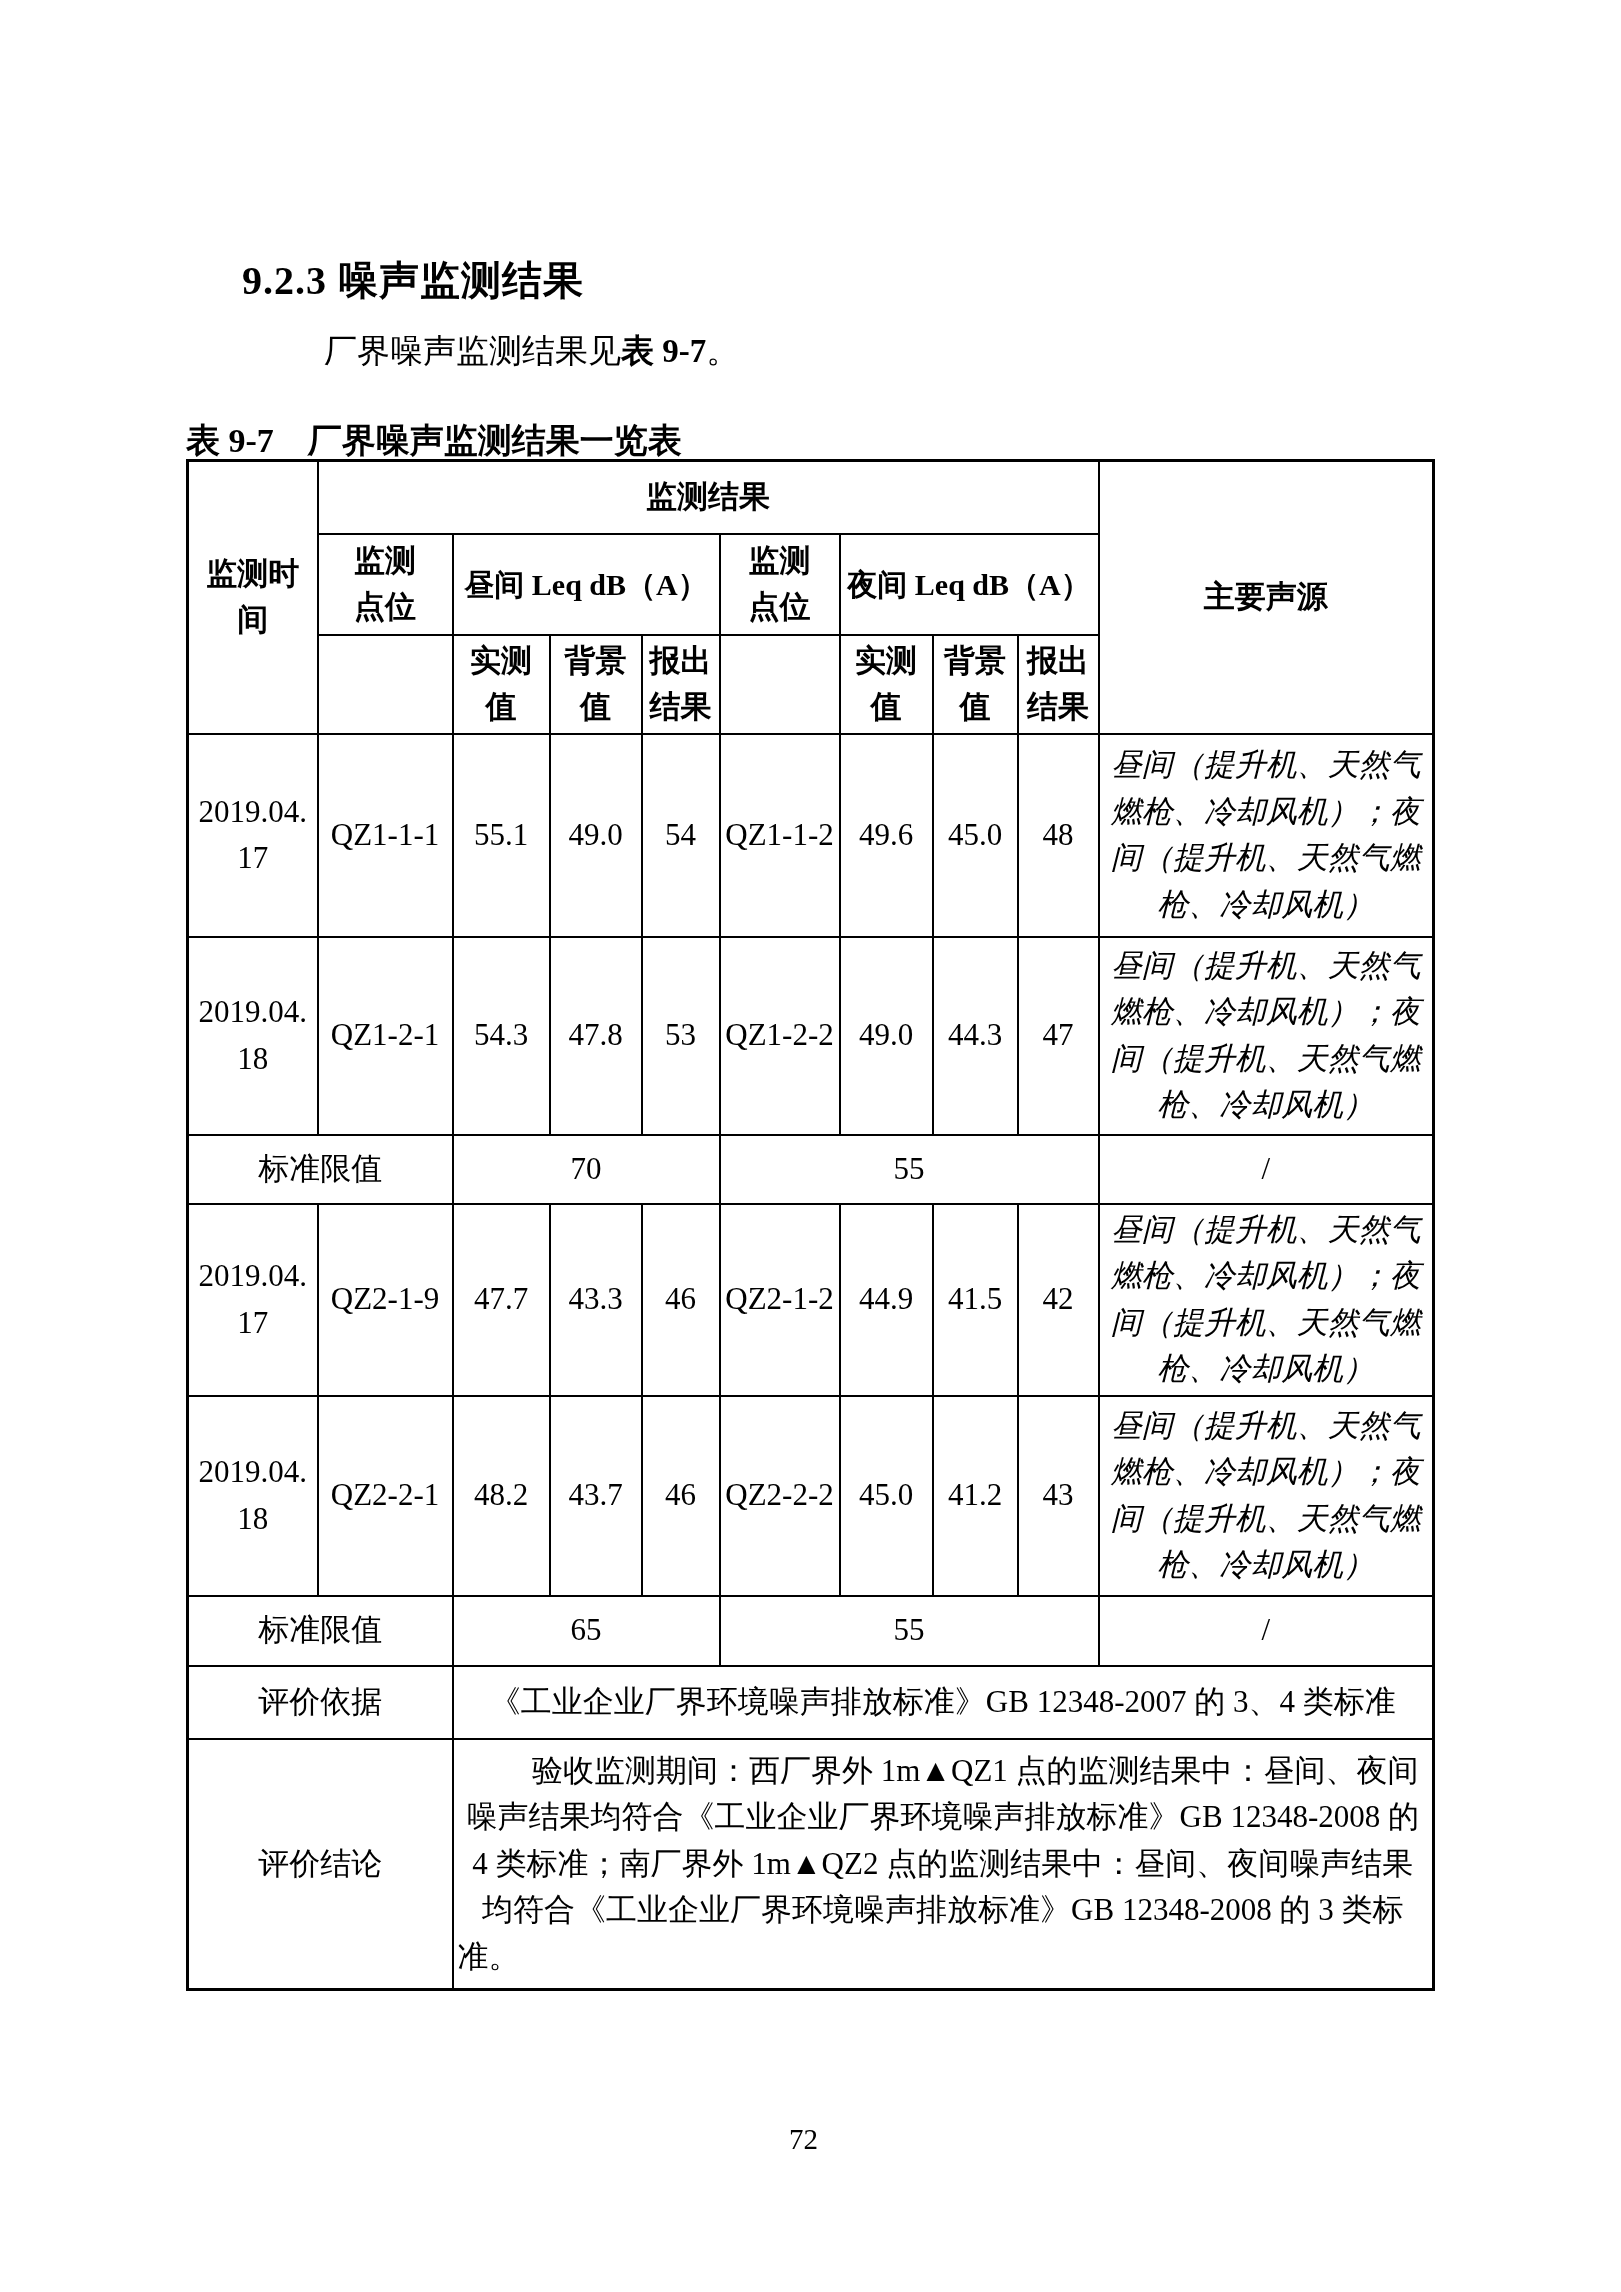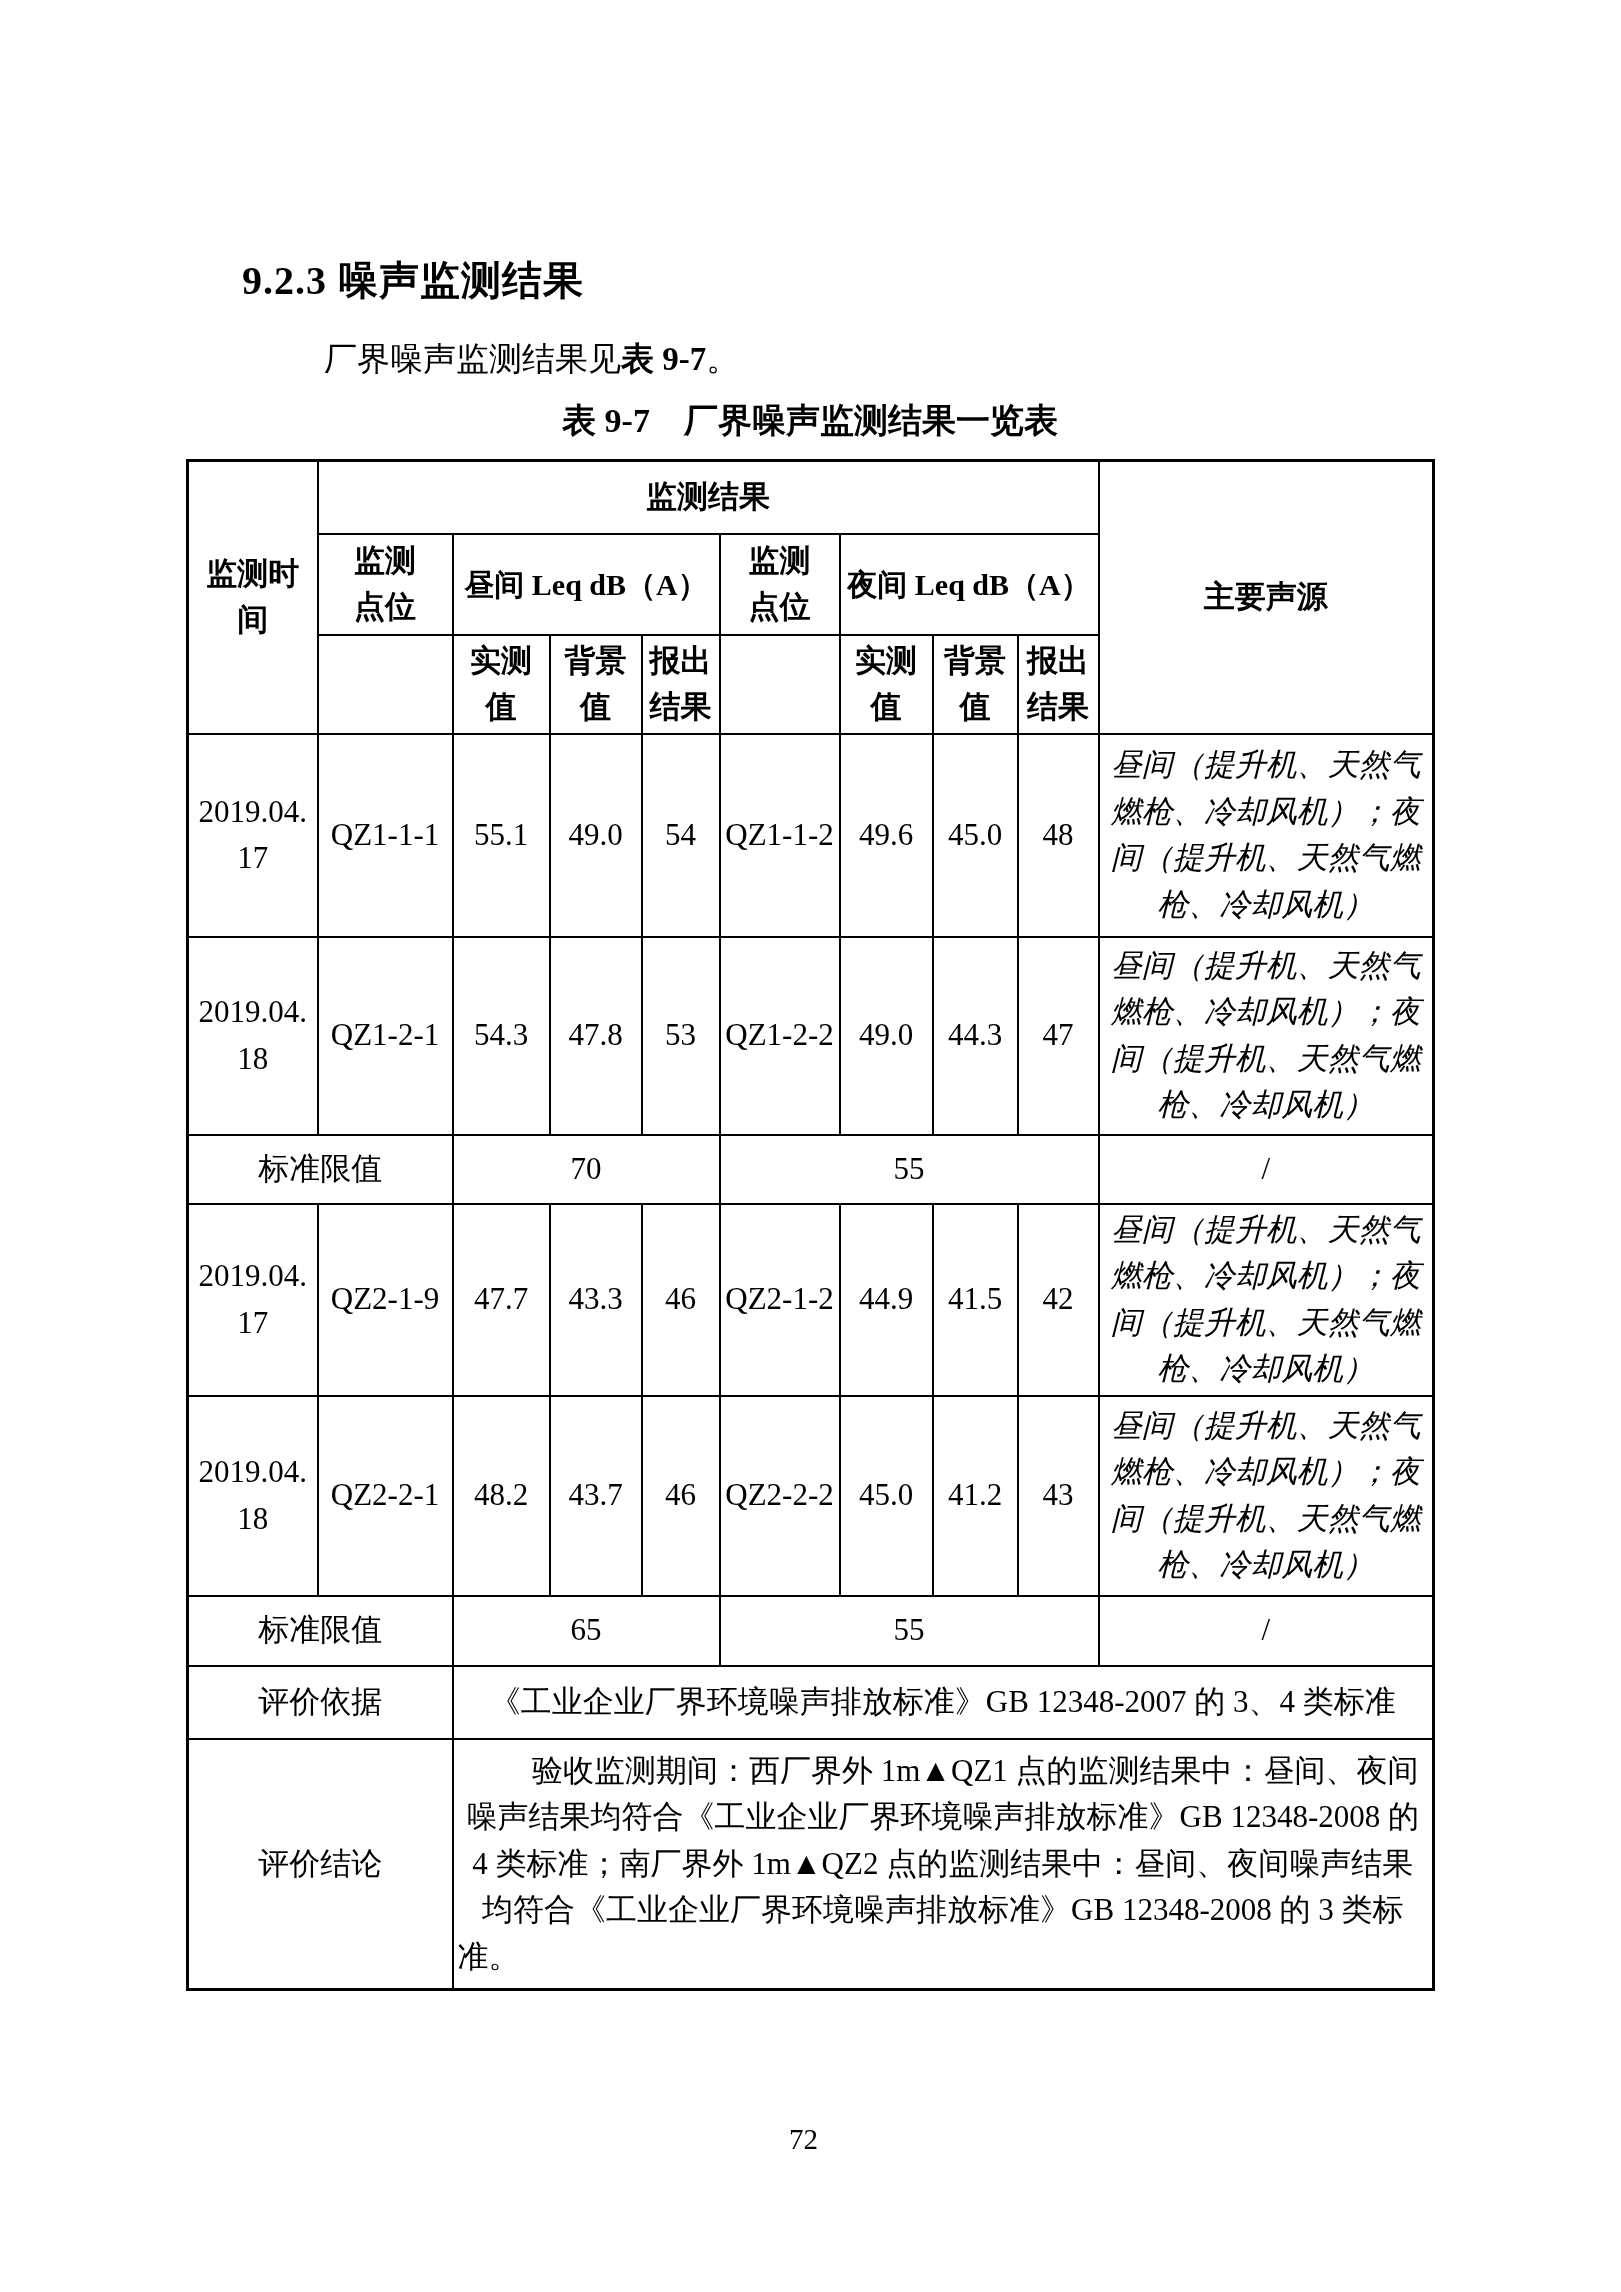--- a/index.html
+++ b/index.html
@@ -10,26 +10,26 @@
     color: #000000;
     font-family: "Liberation Serif", "DejaVu Serif", serif;
   }
   .heading {
     position: absolute; left: 242px; top: 253px;
     font-size: 40px; font-weight: bold; letter-spacing: 1px;
     white-space: nowrap;
   }
   .intro {
     position: absolute; left: 324px; top: 329px;
-    font-size: 33px; white-space: nowrap; margin-top: 8px;
+    font-size: 33px; white-space: nowrap;
   }
   .intro b { font-weight: bold; }
   .tbl-title {
-    position: absolute; left: 186px; top: 398px; width: 1248px;
-    text-align: center; font-size: 34px; font-weight: bold;
+    position: absolute; left: 186px; top: 418px; width: 1248px;
+    text-align: left; font-size: 34px; font-weight: bold;
     white-space: nowrap;
   }
   table.noise {
     position: absolute; left: 186px; top: 459px;
     width: 1248px;
     border-collapse: collapse; table-layout: fixed;
     font-size: 31px;
     border: 3.9px solid #000;
   }
   table.noise td {

